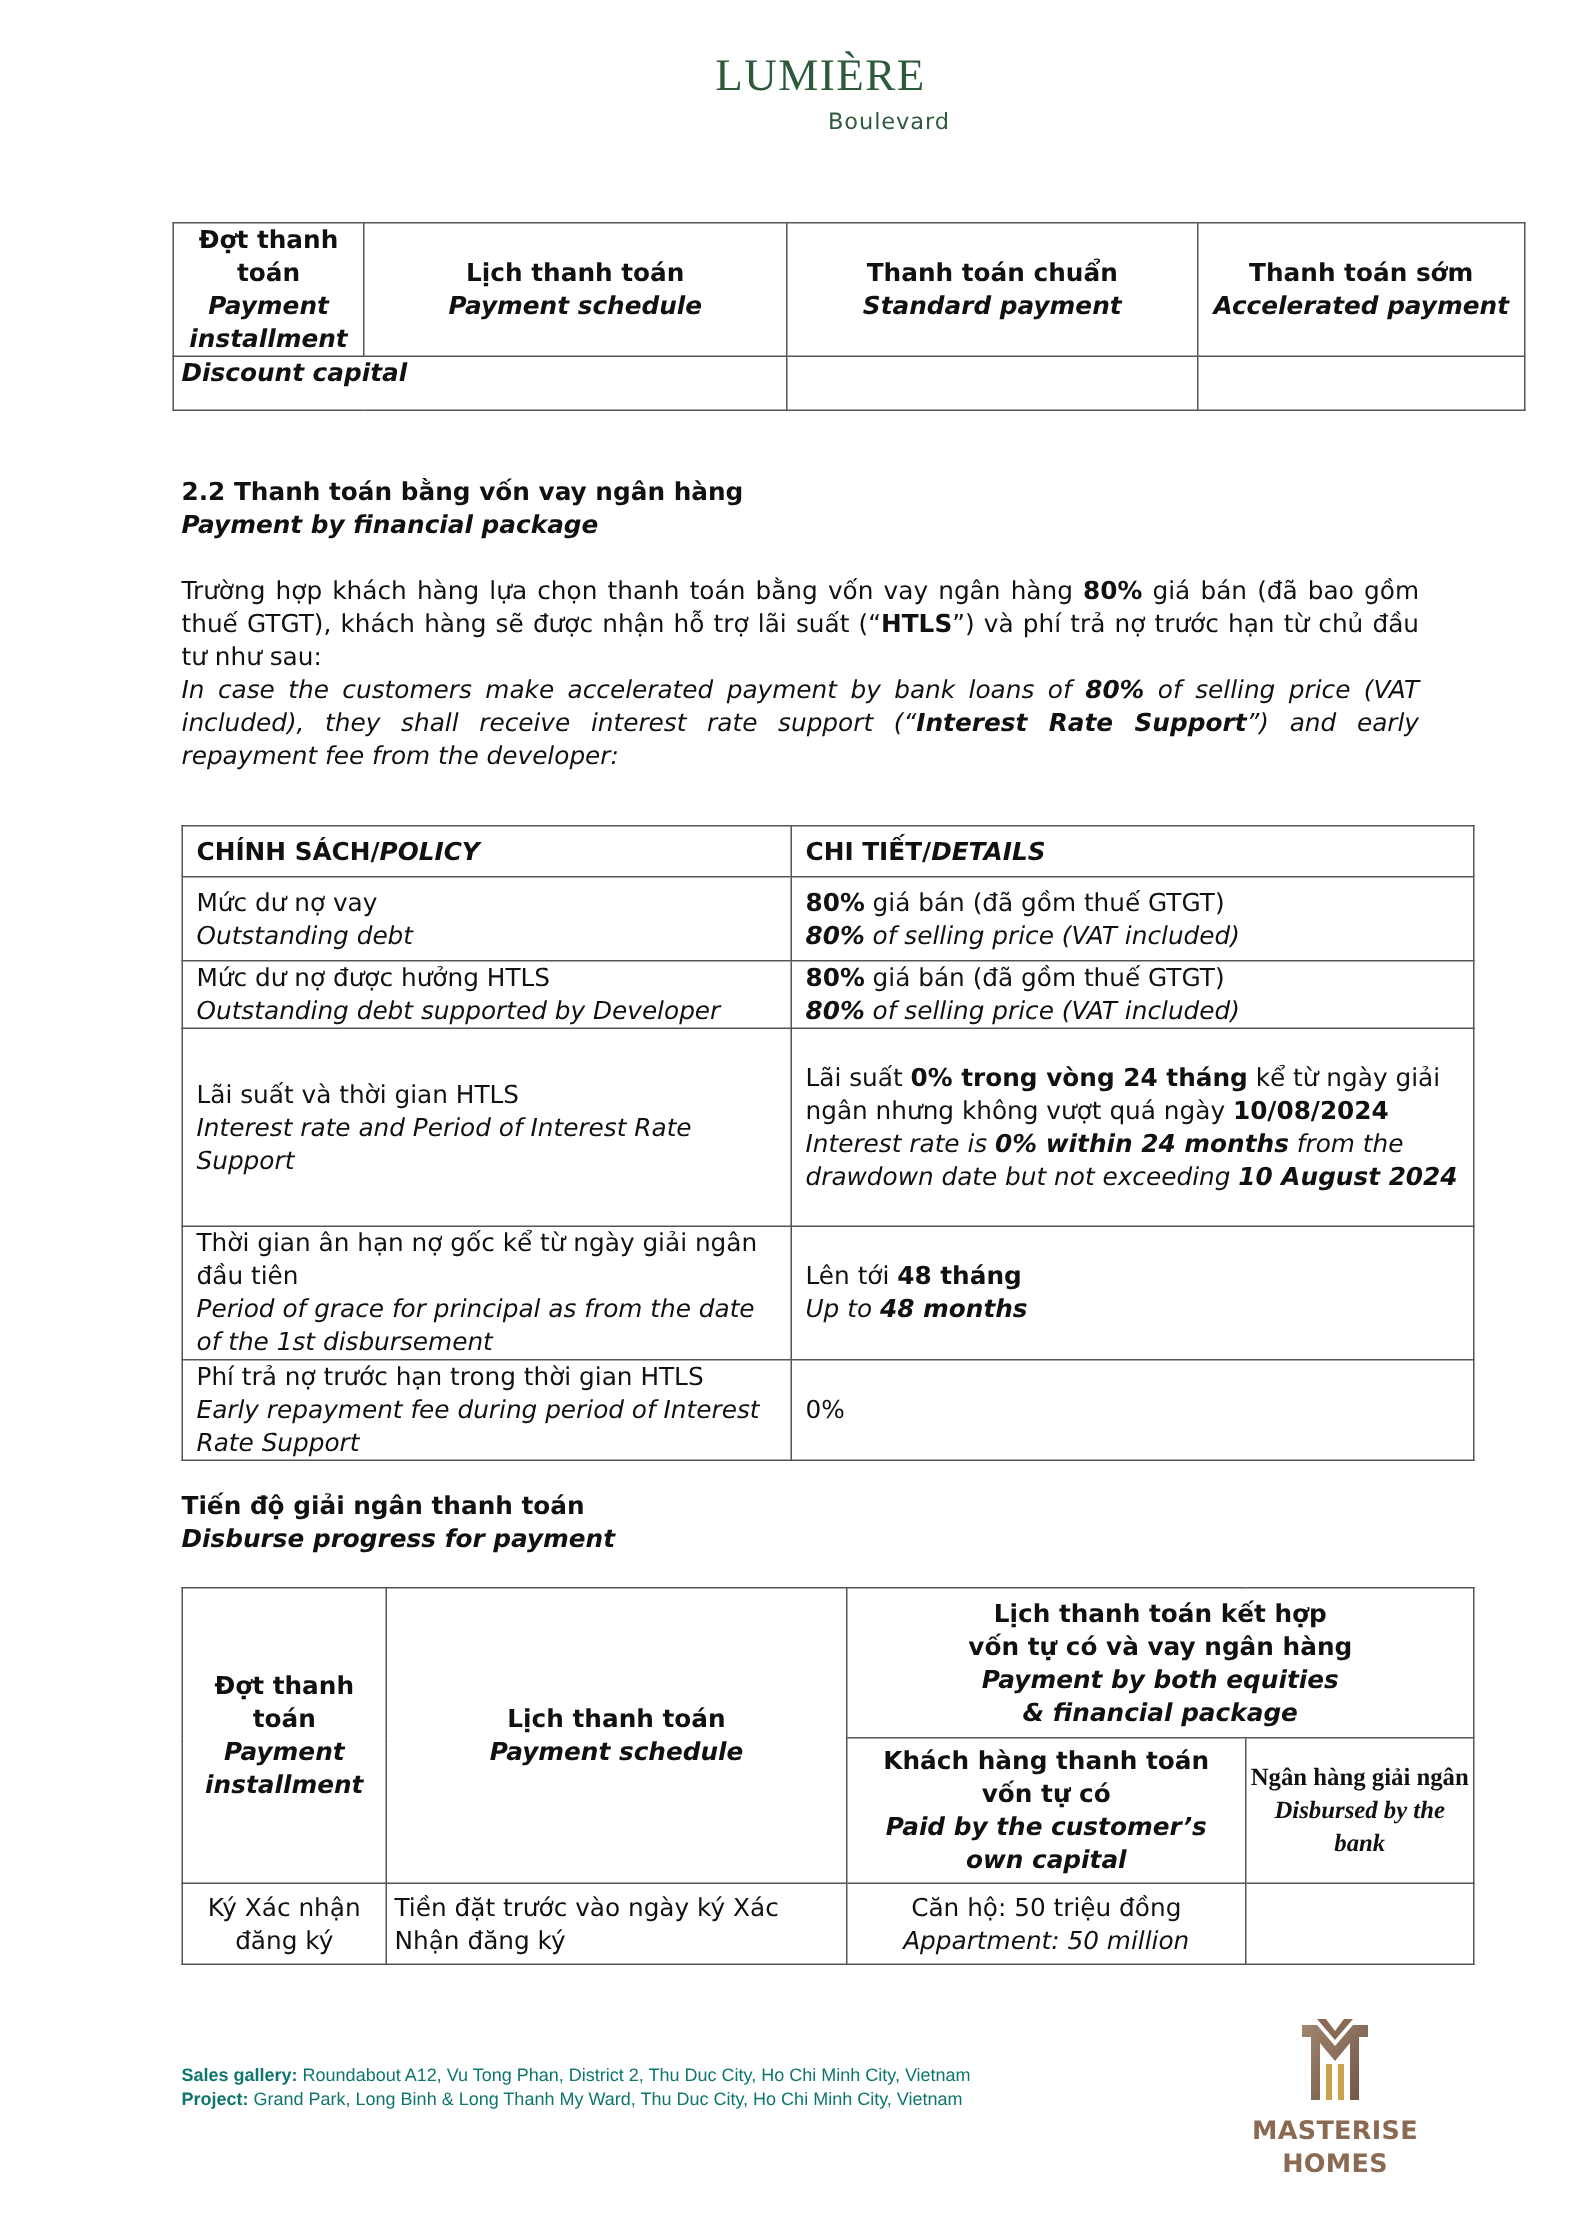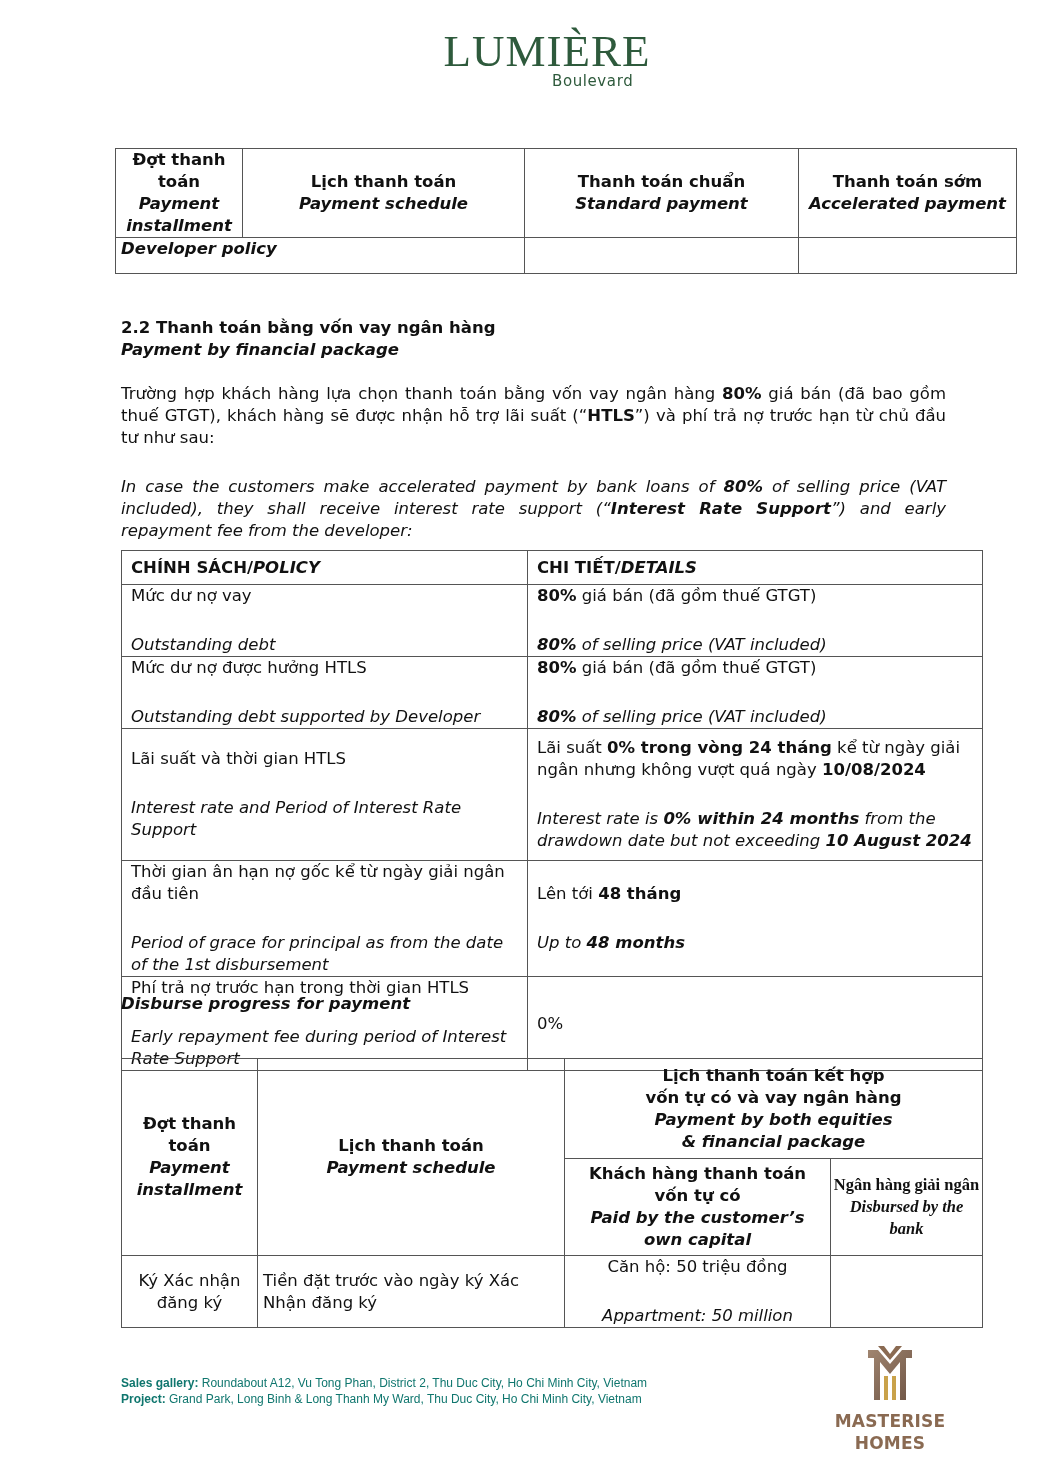--- a/index.html
+++ b/index.html
@@ -6,31 +6,31 @@
   html, body { width: 1054px; height: 1480px; background: #ffffff; }
   body {
     position: relative;
     font-family: "DejaVu Sans", sans-serif;
     color: #111111;
     font-size: 16.5px;
     line-height: 22px;
     overflow: hidden;
   }
   .b { font-weight: bold; }
-  .i { font-style: italic; margin-top: 27px; }
+  .i { font-style: italic; }
   .bi { font-weight: bold; font-style: italic; }
 
   
   .logo {
     position: absolute; left: 0; top: 28px; width: 1054px; text-align: center;
     color: #2e5a3c;
   }
   .logo .brand {
     font-family: "Liberation Serif", serif;
-    font-size: 45px; line-height: 46px; letter-spacing: 1px;
+    font-size: 30px; line-height: 46px; letter-spacing: 1px;
     display: inline-block; margin-left: 40px;
   }
   .logo .sub {
     position: absolute; left: 552px; top: 45px;
     font-family: "DejaVu Sans", sans-serif;
     font-size: 15px; line-height: 16px; letter-spacing: 0.6px;
   }
 
   table { border-collapse: collapse; position: absolute; }
   td, th { border: 1.3px solid #555; vertical-align: middle; }
@@ -93,21 +93,21 @@
     <th style="width:274px;">
       <div>Thanh toán chuẩn</div>
       <div class="bi">Standard payment</div>
     </th>
     <th>
       <div>Thanh toán sớm</div>
       <div class="bi">Accelerated payment</div>
     </th>
   </tr>
   <tr class="disc">
-    <td colspan="2" class="disc-label bi">Developer policy</td>
+    <td colspan="2" class="disc-label bi">Discount capital</td>
     <td></td>
     <td></td>
   </tr>
 </tbody>
   </table>
 
 <div class="sec-title">
   <div class="b">2.2 Thanh toán bằng vốn vay ngân hàng</div>
   <div class="bi">Payment by financial package</div>
 </div>
@@ -167,20 +167,21 @@
     <td class="c1">
       <div>Phí trả nợ trước hạn trong thời gian HTLS</div>
       <div class="i">Early repayment fee during period of Interest Rate Support</div>
     </td>
     <td>0%</td>
   </tr>
 </tbody>
   </table>
 
 <div class="sub-title">
+  <div class="b">Tiến độ giải ngân thanh toán</div>
   <div class="bi">Disburse progress for payment</div>
 </div>
 
 <table id="t3">
   <tbody>
       <tr style="height:100px;">
     <th rowspan="2" style="width:136px;">
       <div>Đợt thanh toán</div>
       <div class="bi">Payment installment</div>
     </th>

